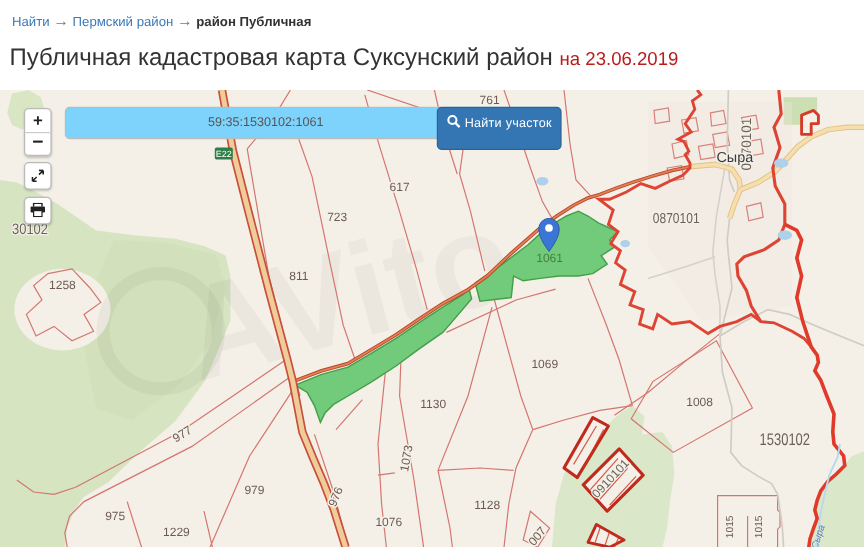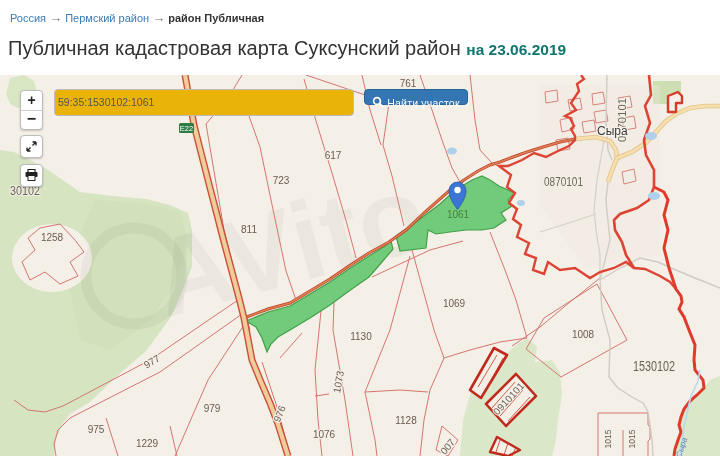--- a/index.html
+++ b/index.html
@@ -1,36 +1,36 @@
 <!DOCTYPE html>
 <html><head>
 <meta charset="utf-8">
 <style>
   html,body{margin:0;padding:0;}
   body{width:720px;height:456px;overflow:hidden;background:#fff;font-family:"Liberation Sans",sans-serif;position:relative;}
   .crumbs{position:absolute;left:10px;top:10px;font-size:11px;color:#888;}
   .crumbs a{color:#3b7ab5;text-decoration:none;}
   .crumbs b{color:#333;}
   .title{position:absolute;left:8px;top:37px;font-size:20px;color:#333;white-space:nowrap;}
-  .title small{font-size:15.5px;color:#0f766e;font-weight:bold;}
+  .title small{font-size:15.5px;color:#b91c1c;font-weight:normal;}
   #map{position:absolute;left:0;top:75px;width:720px;height:381px;}
   .ctl{position:absolute;background:#fff;border:1px solid #bbb;border-radius:4px;box-shadow:0 1px 2px rgba(0,0,0,.2);color:#222;text-align:center;}
   #zoomctl{left:20px;top:90px;width:21px;height:38px;}
   #zoomctl .zi{height:19px;line-height:18px;font-size:14px;font-weight:bold;border-bottom:1px solid #ccc;}
   #zoomctl .zo{height:18px;line-height:16px;font-size:16px;font-weight:bold;}
   #fsctl{left:20px;top:135px;width:21px;height:21px;font-size:12px;line-height:21px;}
   #prctl{left:20px;top:164px;width:21px;height:21px;font-size:12px;line-height:21px;}
-  #search{position:absolute;left:54px;top:89px;width:295px;height:25px;background:#eab308;border:1px solid #bbb;border-radius:4px;font-size:10.5px;color:#555;line-height:25px;padding-left:3px;}
-  #findbtn{position:absolute;left:364px;top:89px;width:104px;height:16px;background:#3376b3;border:1px solid #2a6496;border-radius:4px;color:#fff;font-size:10.5px;line-height:26px;text-align:center;white-space:nowrap;box-sizing:border-box;letter-spacing:0.2px;}
+  #search{position:absolute;left:54px;top:89px;width:295px;height:25px;background:#7dd3fc;border:1px solid #bbb;border-radius:4px;font-size:10.5px;color:#555;line-height:25px;padding-left:19px;text-align:center;}
+  #findbtn{position:absolute;left:364px;top:89px;width:104px;height:36px;background:#3376b3;border:1px solid #2a6496;border-radius:4px;color:#fff;font-size:10.5px;line-height:26px;text-align:center;white-space:nowrap;box-sizing:border-box;letter-spacing:0.2px;}
   #findbtn svg{vertical-align:-1px;margin-right:3px;}
 </style>
 </head>
 <body>
 
-<div class="crumbs"><a>Россия</a> <span style="font-size:13px;color:#777">→</span> <a>Пермский район</a> <span style="font-size:13px;color:#777">→</span> <b>район Публичная</b></div>
+<div class="crumbs"><a>Найти</a> <span style="font-size:13px;color:#777">→</span> <a>Пермский район</a> <span style="font-size:13px;color:#777">→</span> <b>район Публичная</b></div>
 
 <div class="title">Публичная кадастровая карта Суксунский район <small>на 23.06.2019</small></div>
 
 <svg id="map" viewBox="0 75 720 381" xmlns="http://www.w3.org/2000/svg">
 
   <rect x="0" y="75" width="720" height="381" fill="#f4f0e8"></rect>
 
   <path d="M10,78 24,75 34,81 37,91 31,103 18,108 10,104 6,94 Z" fill="#d9e6c4"></path>
 
   <path d="M0,150 14,152 30,160 48,170 80,192 112,196 146,199 170,205 188,213 192,230 192,267 181,294 171,317 146,351 117,376 90,402 70,414 62,425 56,440 54,456 0,456 Z" fill="#d6e4c1"></path>

